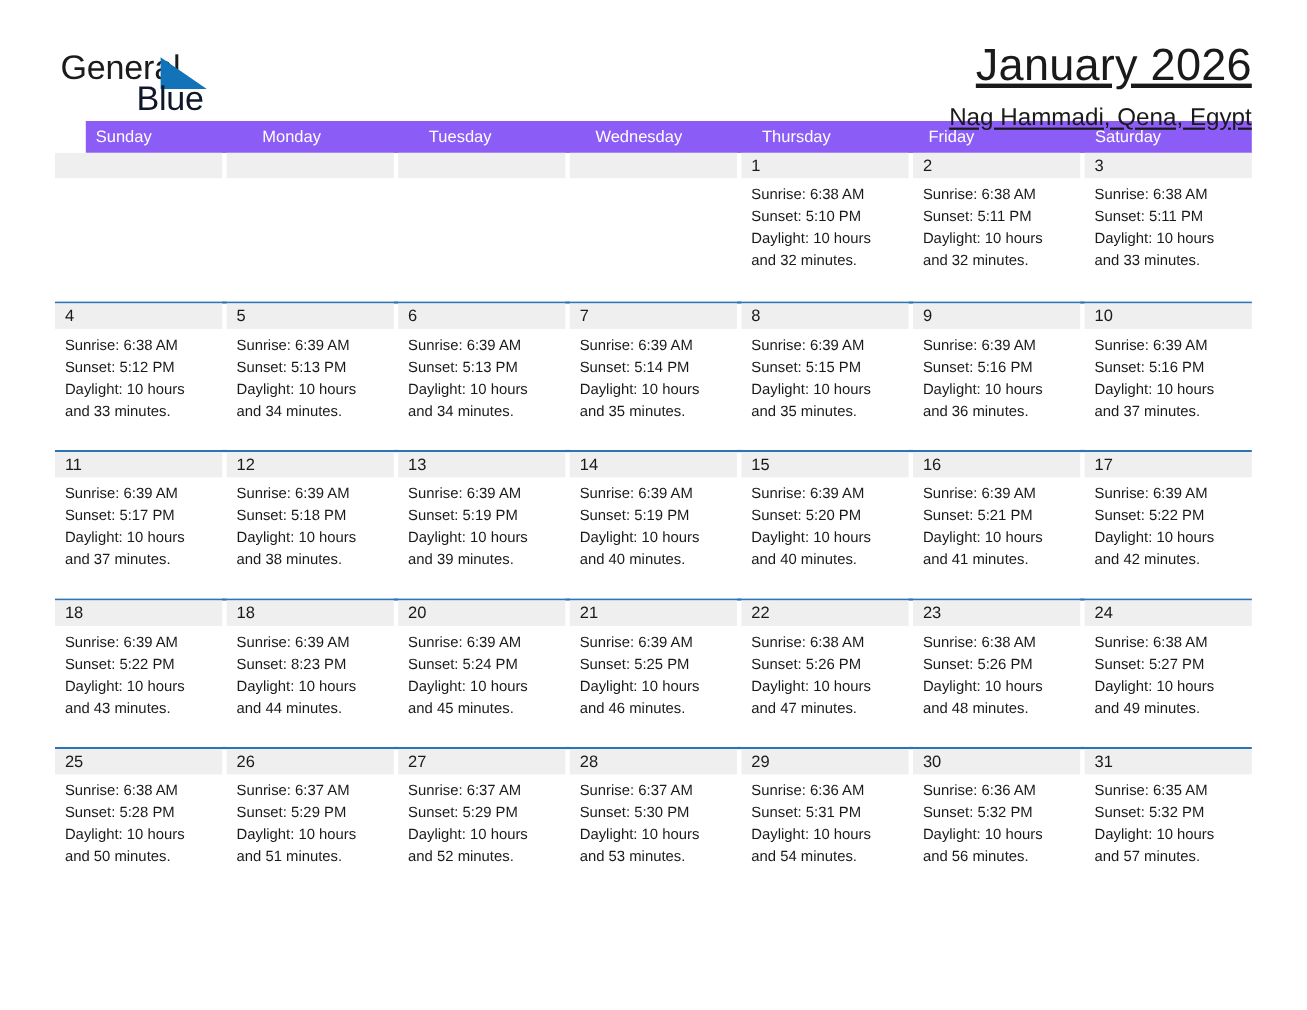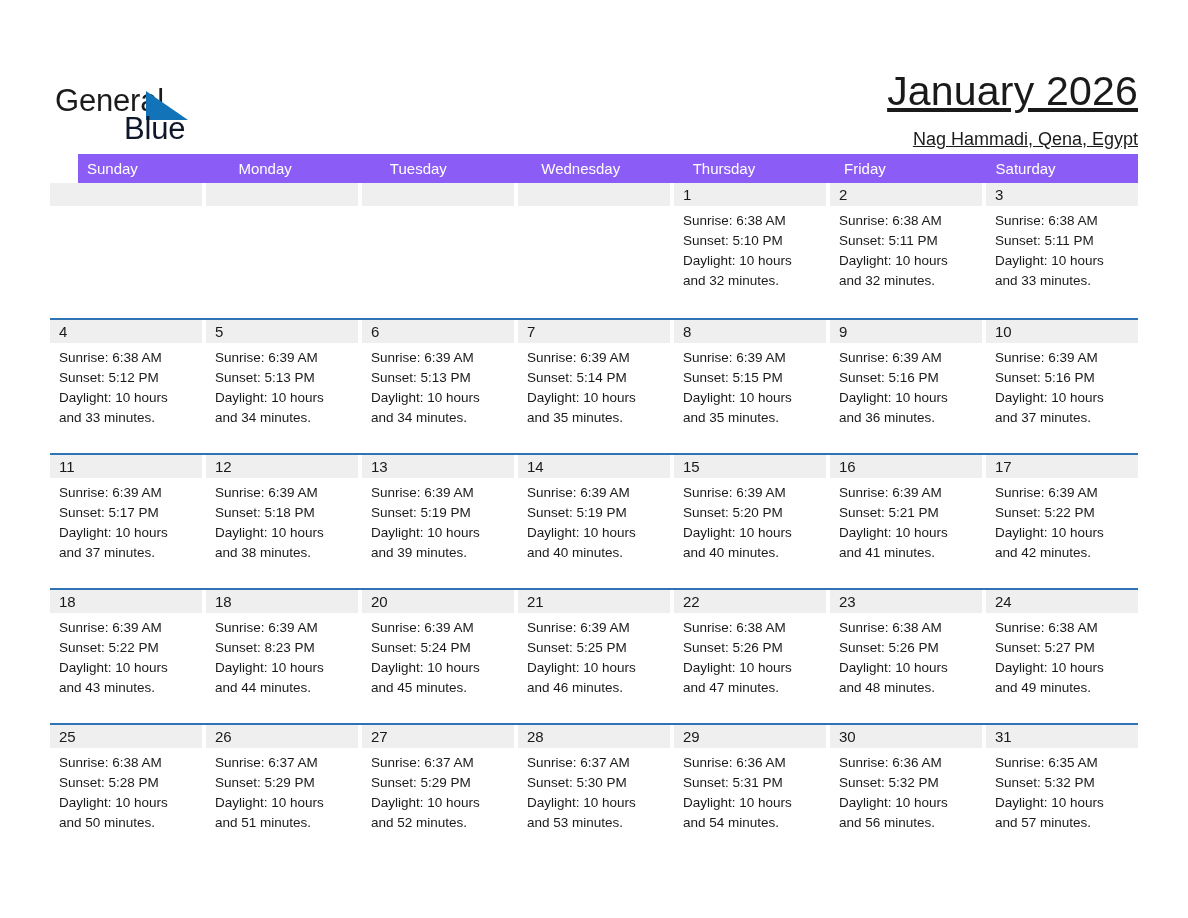--- a/index.html
+++ b/index.html
@@ -19,26 +19,25 @@
     position: relative;
     width: 1188px;
     height: 918px;
     box-sizing: border-box;
     padding: 0 50px;
   }
 
   
   .header {
     display: flex;
-    align-items: flex-end;
+    align-items: center;
     justify-content: space-between;
     padding-top: 46px;
     height: 110px;
     box-sizing: border-box;
-    margin-top: 44px;
   }
 
   .logo {
     position: relative;
     width: 150px;
     height: 74px;
     user-select: none;
   }
   .logo-general {
     position: absolute;
@@ -75,21 +74,21 @@
   }
   .month-title {
     font-size: 41px;
     line-height: 48px;
     color: #1a1a1a;
     font-weight: normal;
     margin: 0;
     letter-spacing: 0.2px;
   }
   .location {
-    font-size: 18px;
+    font-size: 22px;
     line-height: 30px;
     color: #1a1a1a;
     margin: 9px 0 0 0;
     font-weight: normal;
   }
 
   
   .calendar {
     width: 1088px;
   }

